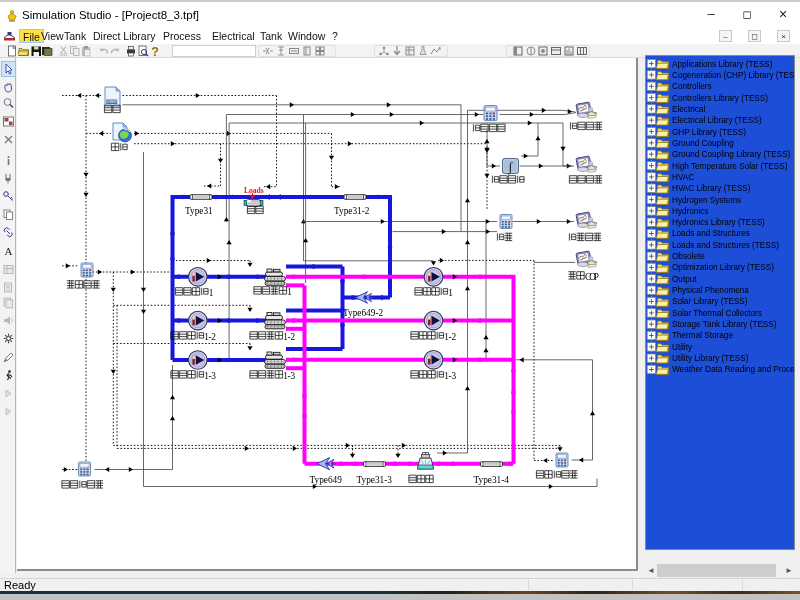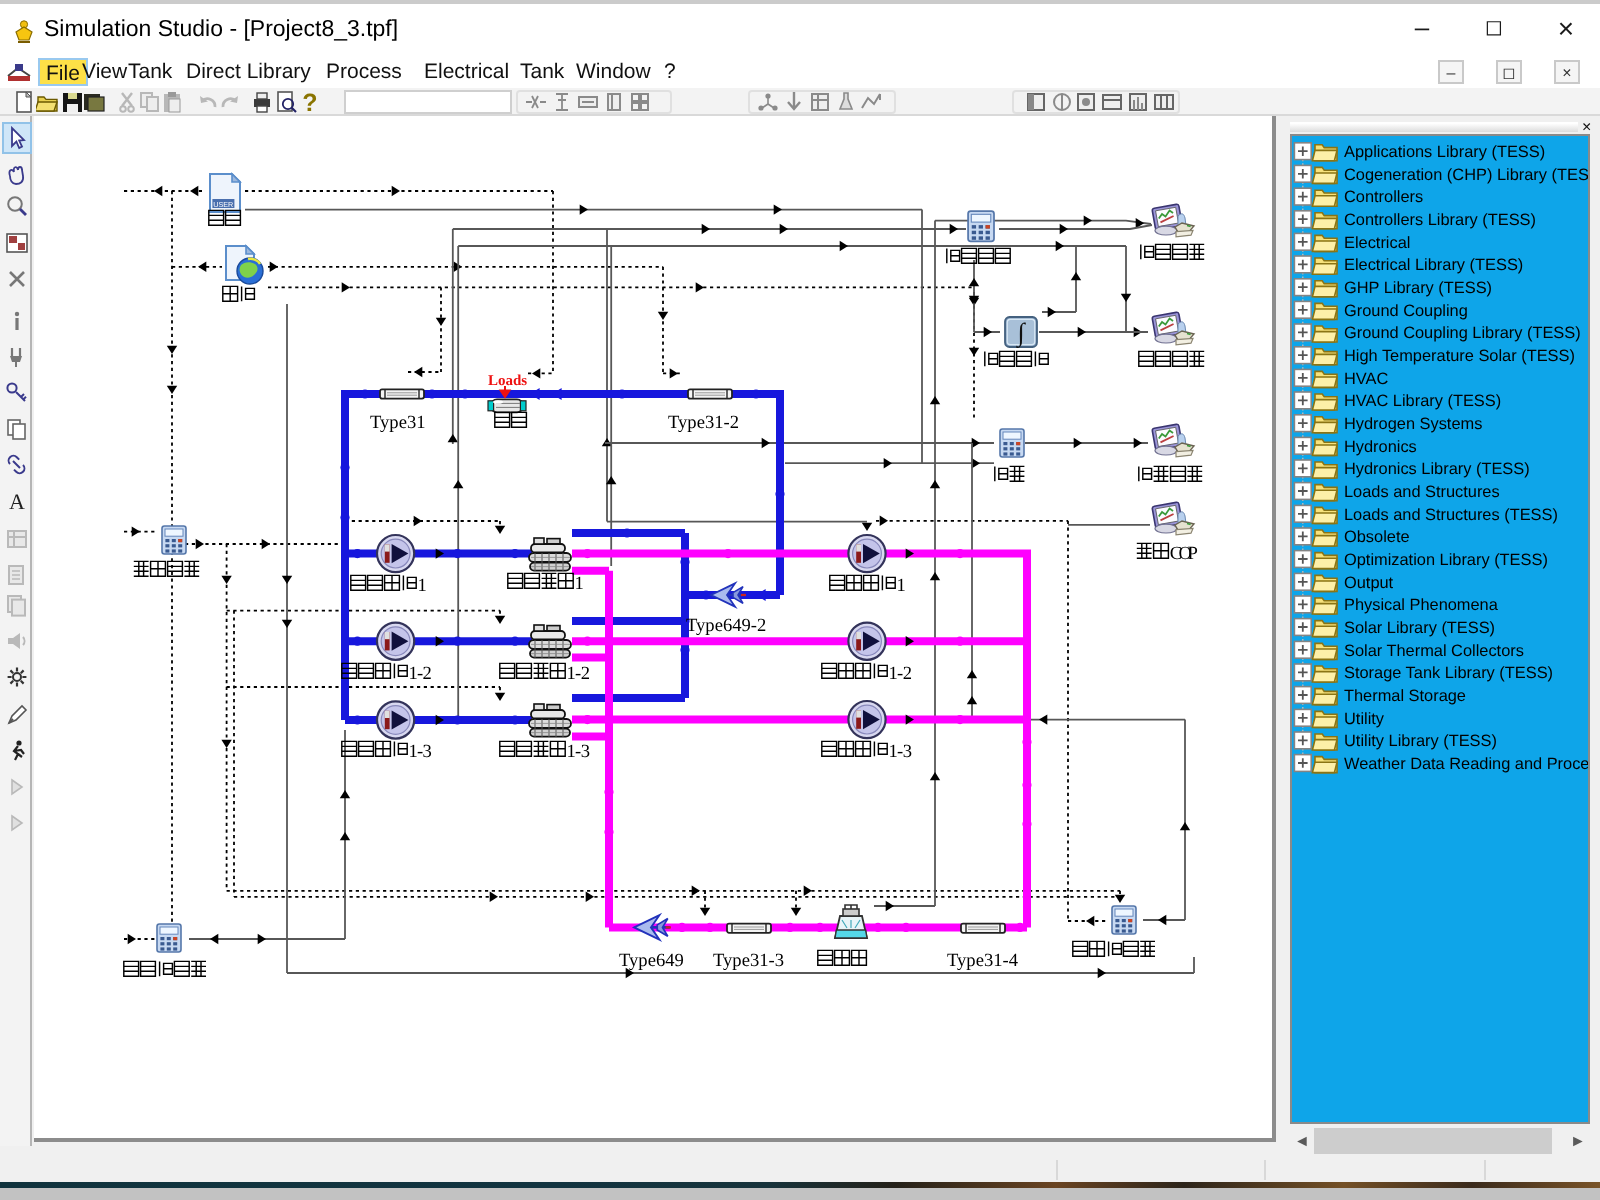--- a/index.html
+++ b/index.html
@@ -9,21 +9,21 @@
 .capbtn{position:absolute;top:0;width:44px;height:28px;color:#1a1a1a;font-size:13px;text-align:center;line-height:28px}
 #menubar{position:absolute;left:0;top:28px;width:800px;height:16px;background:#ffffff;font-size:11.5px;color:#111}
 .mi{position:absolute;top:29px;height:14px;line-height:14px;font-size:10.5px;color:#111}
 #toolbar{position:absolute;left:0;top:44px;width:800px;height:14px;background:#f3f3f3;border-bottom:1px solid #d9d9d9}
 #lbar{position:absolute;left:0;top:58px;width:16px;height:515px;background:#f3f3f3;border-right:1px solid #b5b5b5}
 #canvas{position:absolute;left:17px;top:58px;width:621px;height:513px;background:#ffffff;border-right:2px solid #8c8c8c;border-bottom:2px solid #8c8c8c}
 #mdibg{position:absolute;left:16px;top:58px;width:784px;height:519px;background:#f0f0f0;z-index:-1}
 #rpanel{position:absolute;left:641px;top:58px;width:159px;height:519px;background:#f0f0f0}
 #rgrip{position:absolute;left:645px;top:61px;width:144px;height:5px;border-top:1px solid #fff;background:linear-gradient(#fdfdfd,#dcdcdc)}
 #rclose{position:absolute;left:791px;top:60px;width:7px;height:7px;font-size:8px;line-height:7px;color:#111}
-#tree{position:absolute;left:645px;top:67px;width:150px;height:495px;background:#0ea5e9;border:1px solid #8a8a8a;overflow:hidden}
+#tree{position:absolute;left:645px;top:55px;width:150px;height:495px;background:#1d4ed8;border:1px solid #8a8a8a;overflow:hidden}
 #hscroll{position:absolute;left:645px;top:564px;width:150px;height:13px;background:#f0f0f0}
 .sbtn{position:absolute;top:0;width:12px;height:13px;background:#f0f0f0;color:#5a5a5a;font-size:8px;text-align:center;line-height:13px}
 #sthumb{position:absolute;left:12px;top:0;width:119px;height:13px;background:#cdcdcd}
 #statusbar{position:absolute;left:0;top:578px;width:800px;height:13px;background:#f0f0f0;border-top:1px solid #d4d4d4;font-size:11px;color:#000}
 #deskline{position:absolute;left:0;top:591px;width:800px;height:3px;background:linear-gradient(90deg,#10333d 0%,#123440 35%,#17333b 48%,#242018 56%,#6a4422 66%,#2c241a 74%,#745026 84%,#3a2a1c 92%,#7a5428 100%)}
 #taskbar{position:absolute;left:0;top:594px;width:800px;height:6px;background:#c2c2c2}
 </style></head><body>
 <div id="win">
 <div id="mdibg"></div>
 <div id="titlebar"></div>
@@ -1009,17 +1009,20 @@
 <path d="M11.5 310.3 h3.6 l1 1.4 h6.4 v6.6 h-11 z" fill="#f7e27b" stroke="#8a7414" stroke-width="0.8"></path>
 <path d="M11.5 313.1 h11 l-1.3 5.2 h-11 z" fill="#fdf0a8" stroke="#8a7414" stroke-width="0.8"></path>
 <text x="26" y="316.4" font-size="8.2" fill="#000" font-family="Liberation Sans">Weather Data Reading and Process</text>
 </svg>
     </div>
 <div id="hscroll">
       <div class="sbtn" style="left:0">◄</div>
       <div id="sthumb"></div>
       <div class="sbtn" style="left:138px">►</div>
     </div>
+<div id="statusbar">
+      <span style="position:absolute;left:4px;top:0px">Ready</span>
+    </div>
 <div class="abs" style="left:528px;top:580px;width:1px;height:10px;background:#d8d8d8"></div>
 <div class="abs" style="left:632px;top:580px;width:1px;height:10px;background:#d8d8d8"></div>
 <div class="abs" style="left:742px;top:580px;width:1px;height:10px;background:#d8d8d8"></div>
 <div id="deskline"></div>
     <div id="taskbar"></div>
 </div>
 </body></html>

